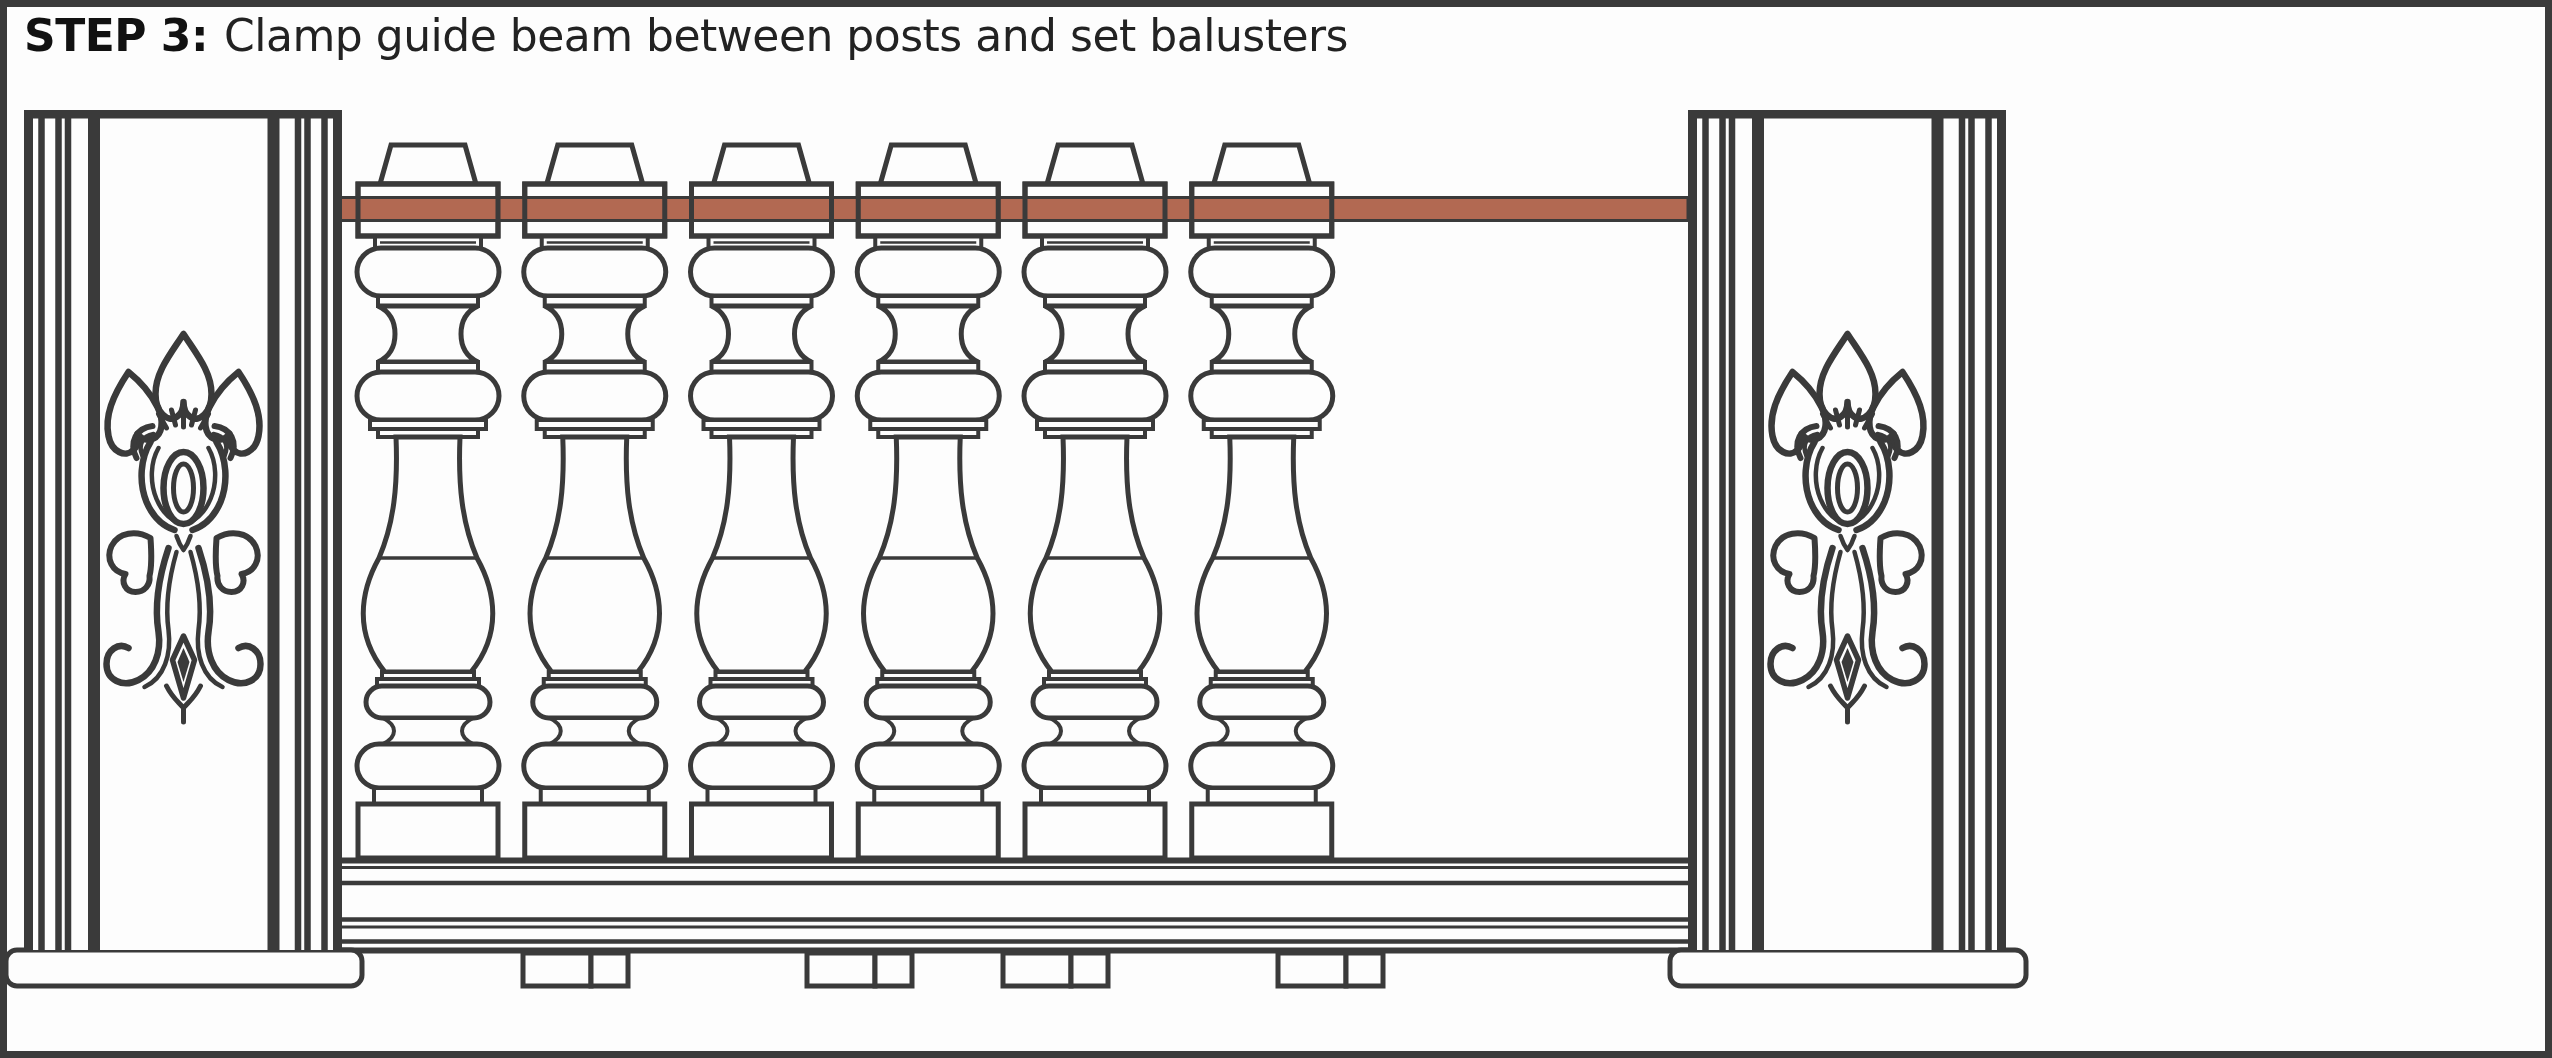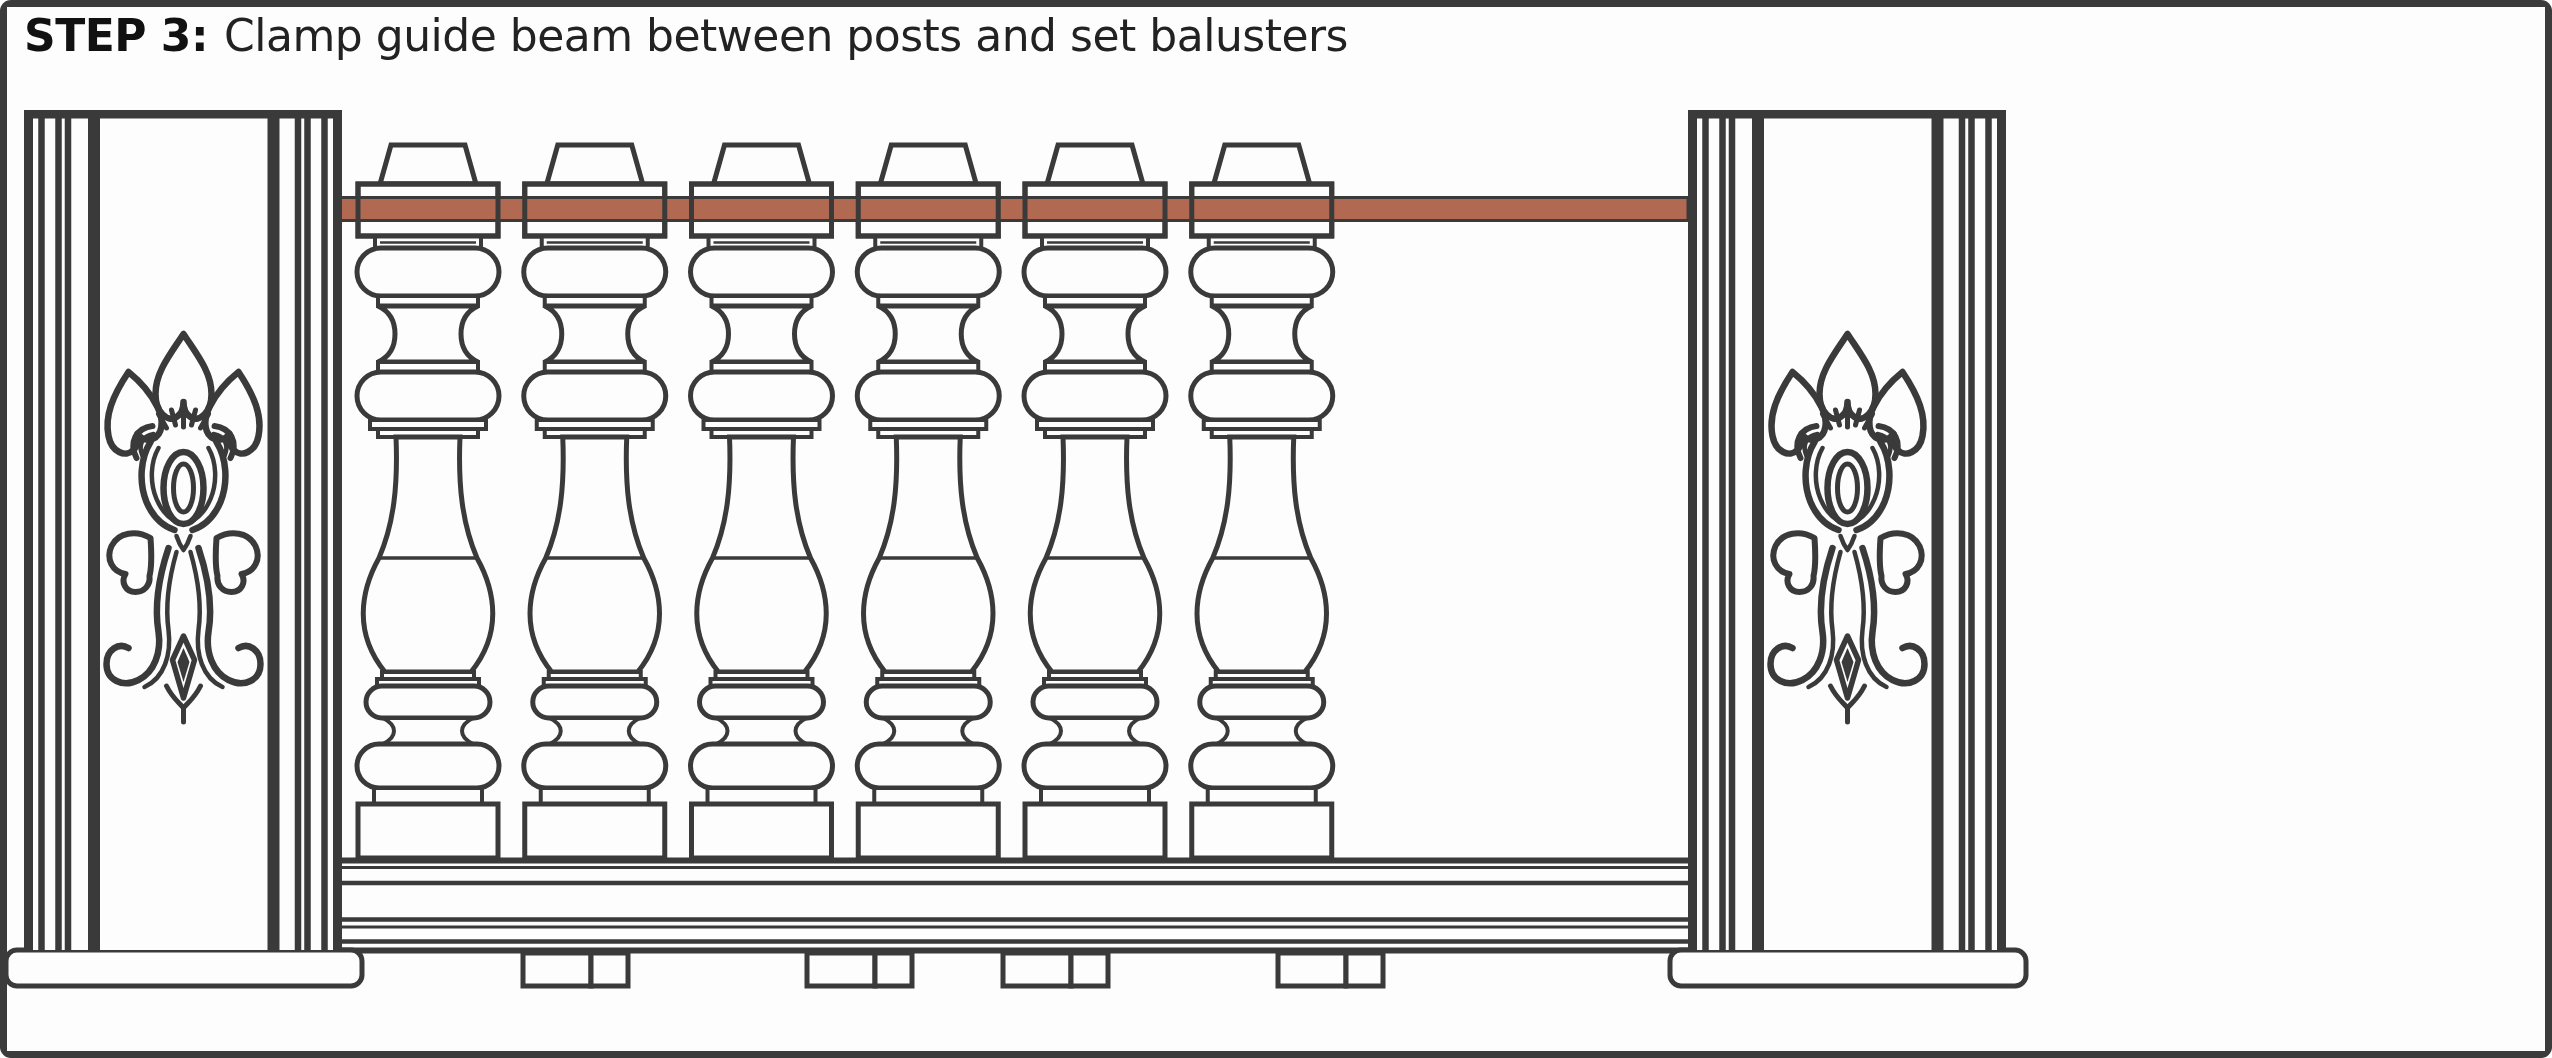--- a/index.html
+++ b/index.html
@@ -2,21 +2,20 @@
 <html><head>
 <meta charset="utf-8">
 <style>
   html,body{margin:0;padding:0;background:#ffffff;}
   .stage{
     position:relative;
     width:2552px;height:1058px;
     background:#fdfdfd;
     overflow:hidden;
     font-family:"DejaVu Sans","Liberation Sans",sans-serif;
-    border-radius:11px;
   }
   .title{
     position:absolute;left:24px;top:12px;
     font-size:44px;line-height:1.1;
     color:#222222;white-space:nowrap;
     letter-spacing:-0.5px;
     z-index:2;
   }
   .title .step{
     font-weight:bold;color:#111111;margin-right:16px;

